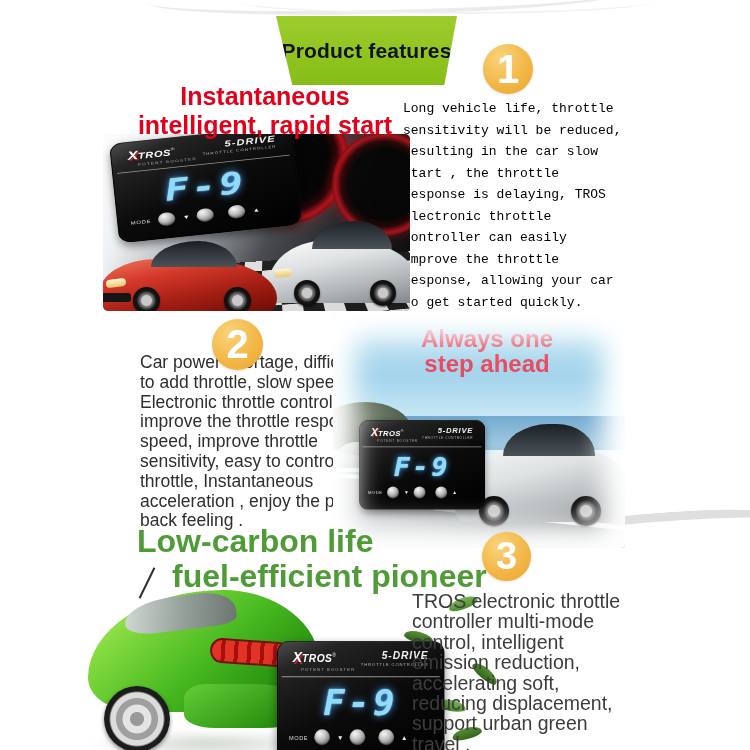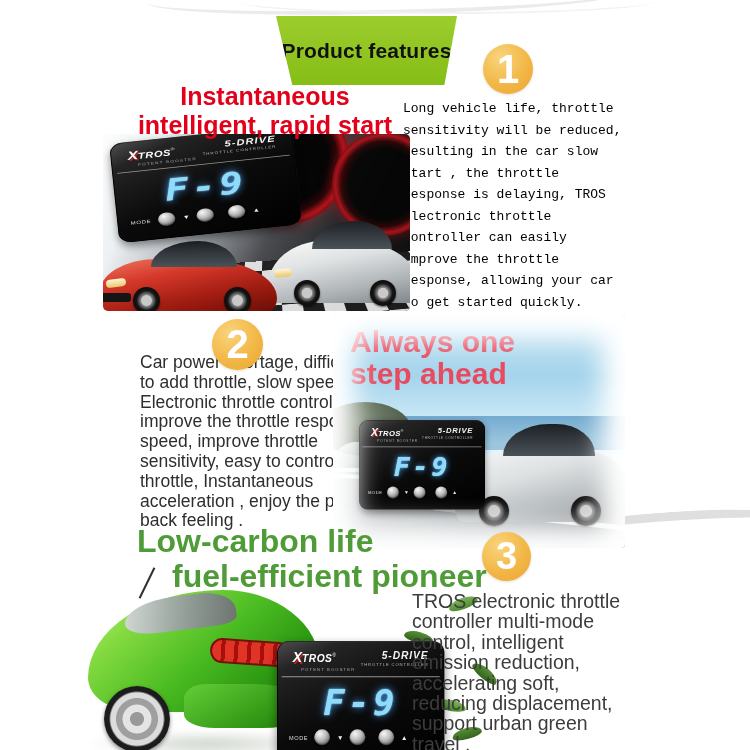--- a/index.html
+++ b/index.html
@@ -29,22 +29,22 @@
     background:radial-gradient(circle at 35% 28%, #f9d47c, #f2b747 55%, #eba62e 100%);
     color:#fff; font-weight:bold; display:flex; align-items:center; justify-content:center;
     box-shadow:0 1px 3px rgba(0,0,0,.12); z-index:6; }
   .step1 { left:483px; top:44px;  width:50px; height:50px; font-size:40px; }
   .step2 { left:212px; top:319px; width:51px; height:51px; font-size:40px; }
   .step3 { left:482px; top:532px; width:49px; height:49px; font-size:38px; }
 
   
   .title1 { position:absolute; left:95px; top:82px; width:340px; text-align:center;
     color:#e2001a; font-size:25px; font-weight:bold; line-height:1.16; z-index:6; }
-  .title2 { position:absolute; left:17px; top:10px; width:100%; text-align:left;
-    color:#e84a5f; font-size:30px; font-weight:bold; line-height:1.05; z-index:5; }
+  .title2 { position:absolute; left:8px; top:10px; width:100%; text-align:center;
+    color:#e84a5f; font-size:24px; font-weight:bold; line-height:1.05; z-index:5; }
   .t3a { position:absolute; left:137px; top:523px; color:#4f9b37; font-size:32px; font-weight:bold; z-index:6; }
   .t3b { position:absolute; left:172px; top:558px; color:#4f9b37; font-size:32px; font-weight:bold; z-index:6; }
 
   
   .body1 { position:absolute; left:403px; top:98px; width:250px;
     font-family:"Liberation Mono", monospace; font-size:13px; line-height:21.5px; color:#000000; }
   .body2 { position:absolute; left:140px; top:353px; width:268px;
     font-size:17.5px; line-height:19.8px; color:#2e2e2e; }
   .body3 { position:absolute; left:412px; top:591px; width:285px;
     font-size:19.5px; line-height:20.4px; color:#3c3c3c; z-index:5; }

